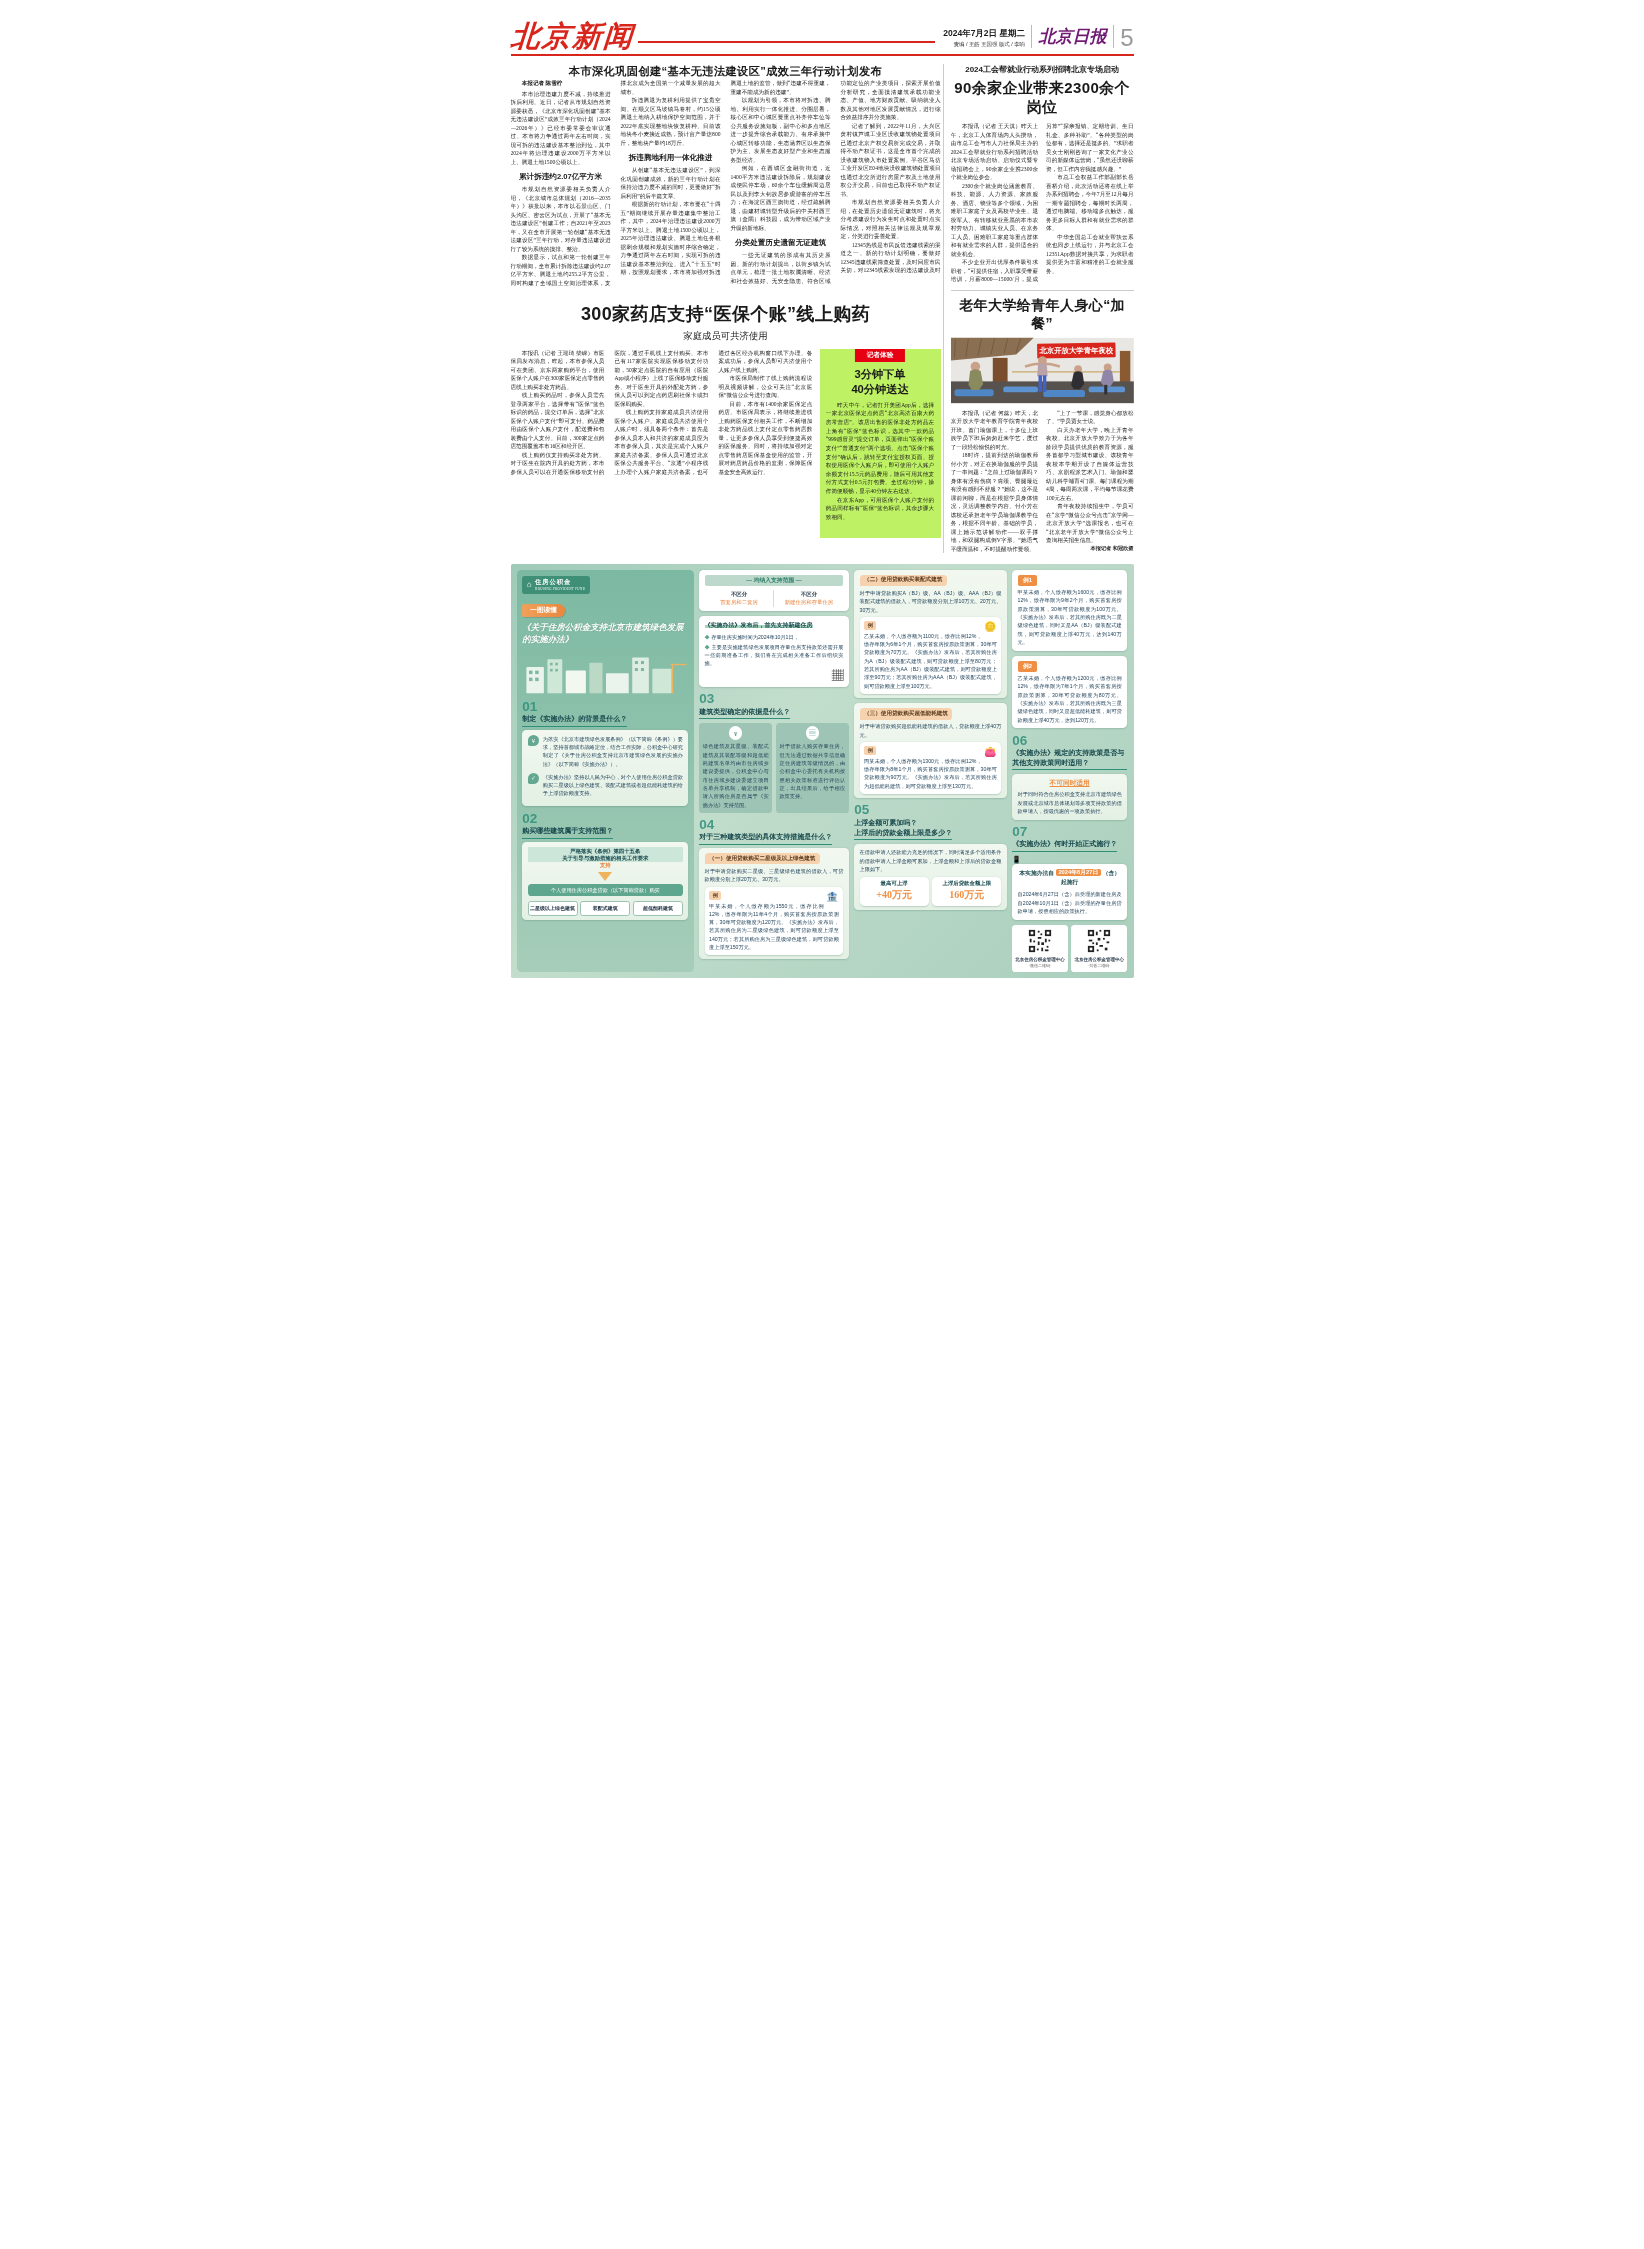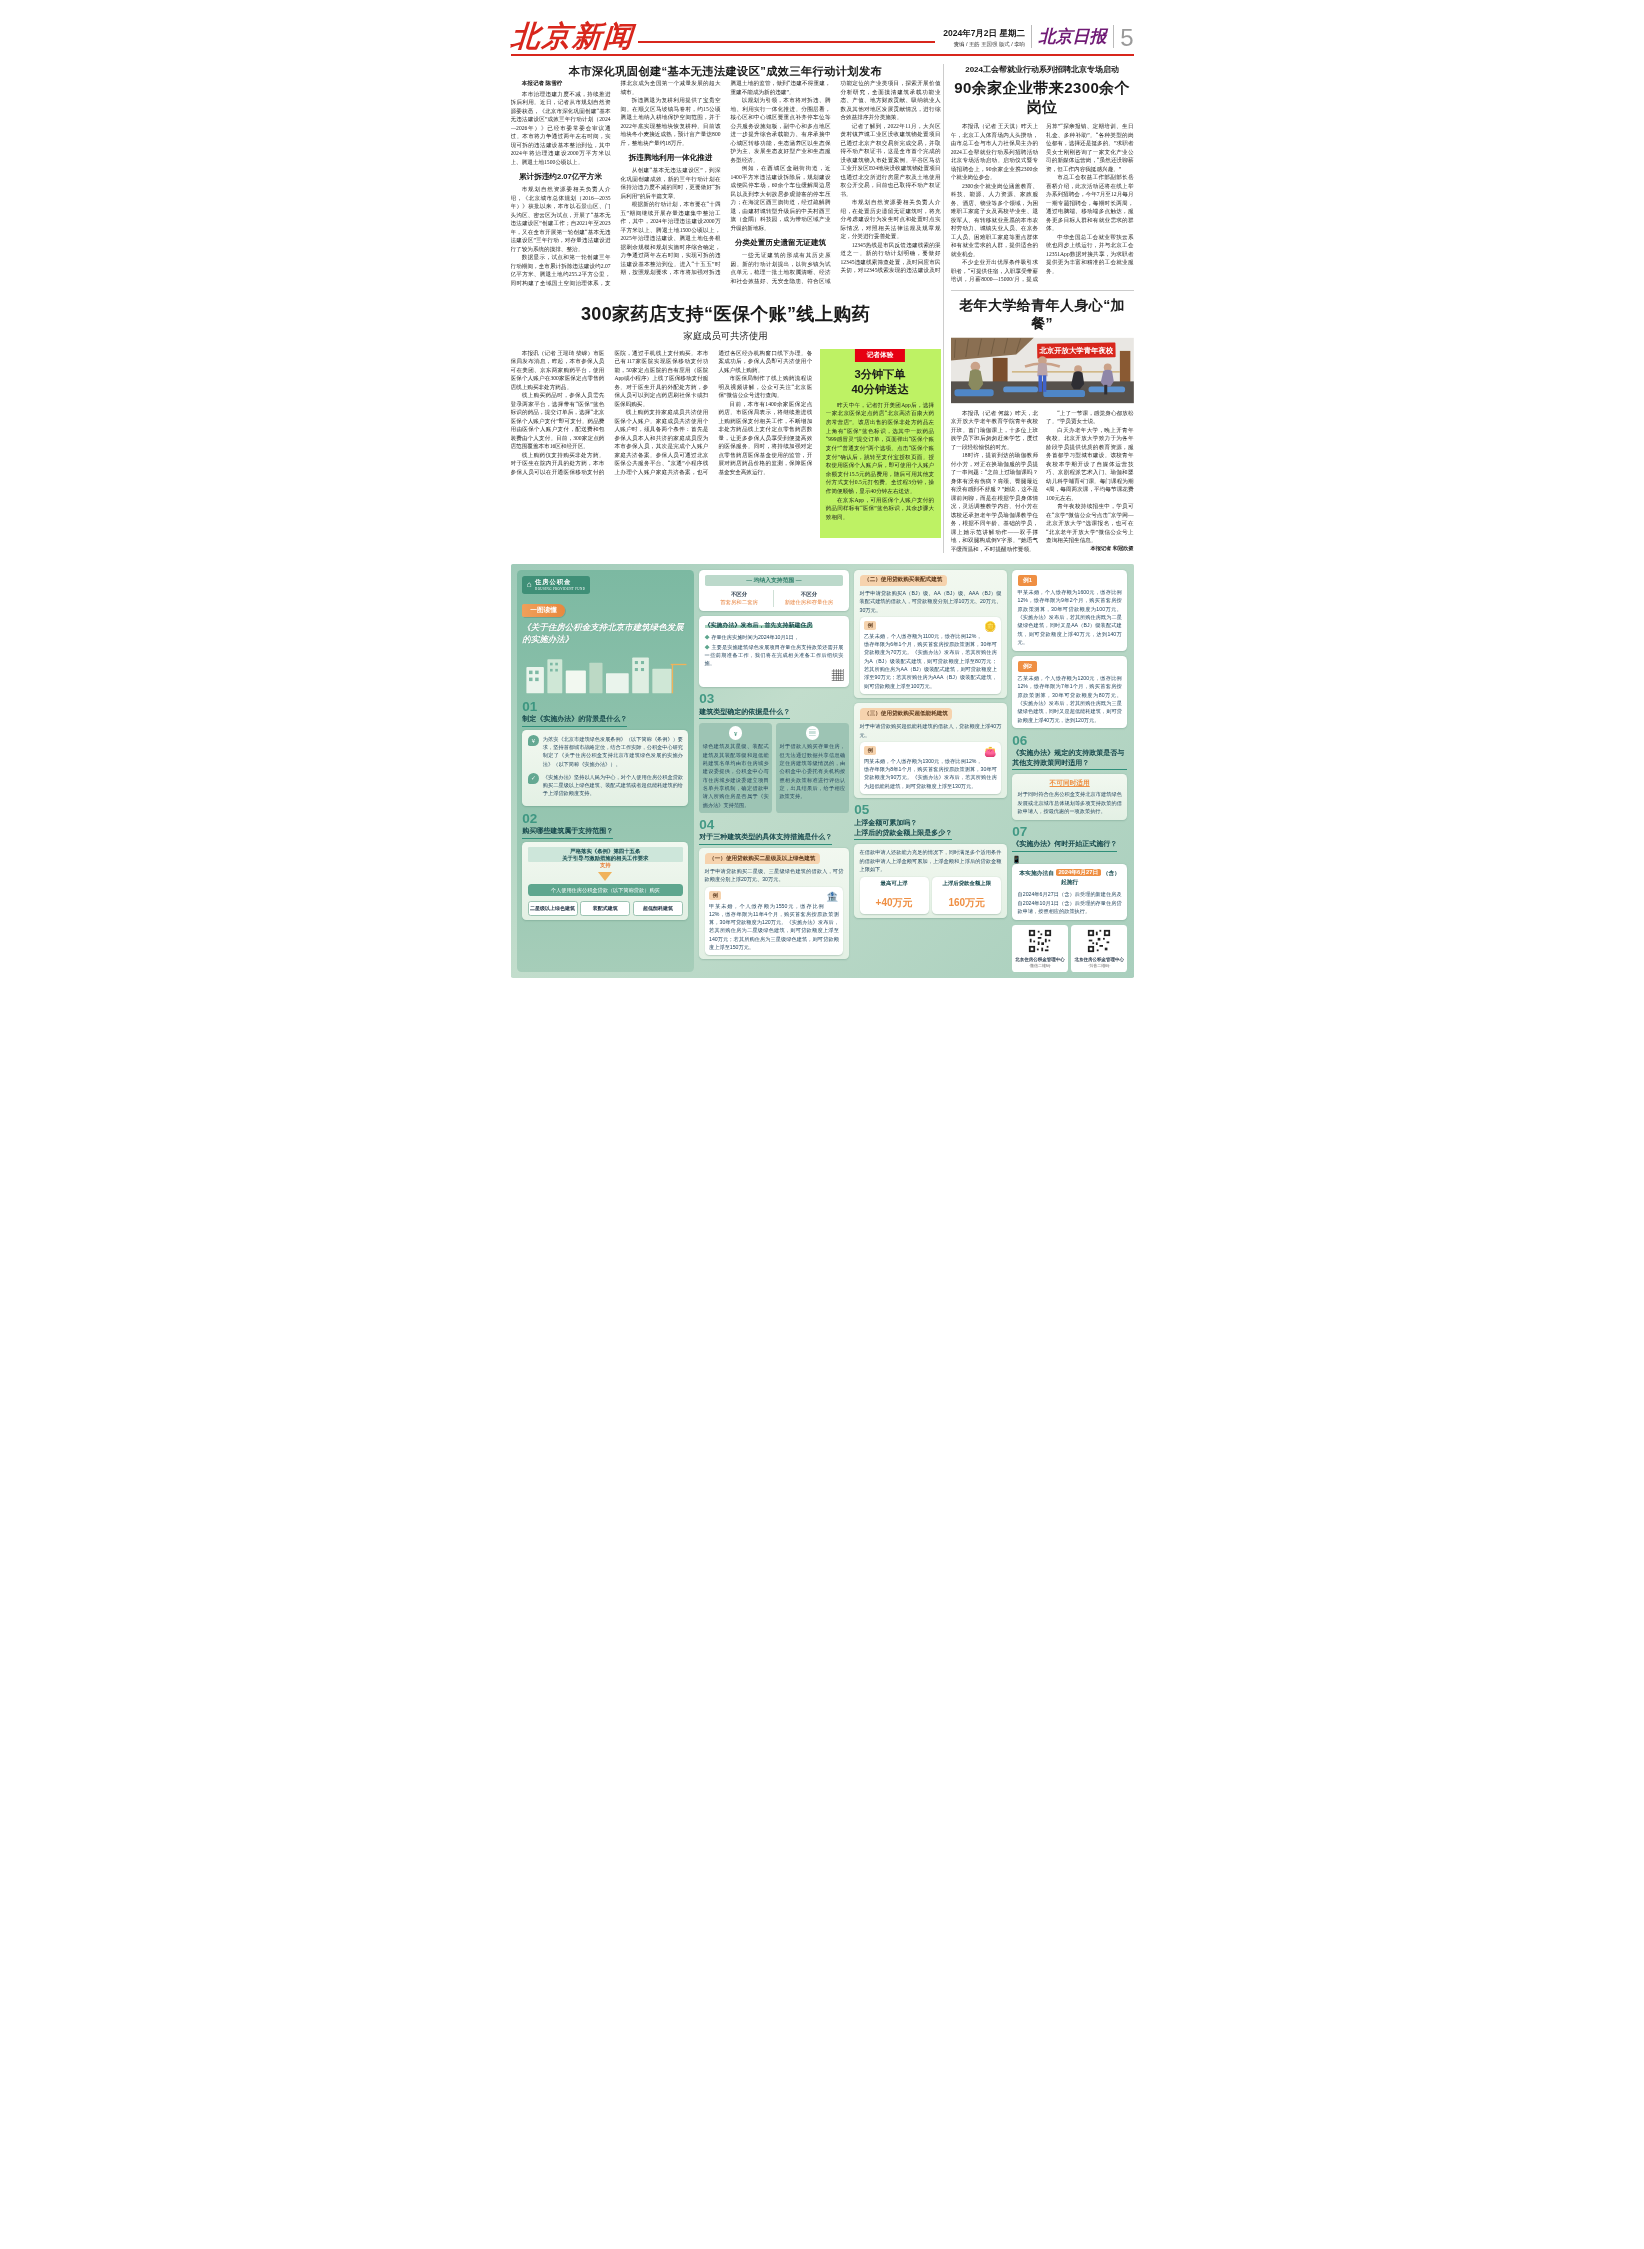--- a/index.html
+++ b/index.html
@@ -121,21 +121,21 @@
     font-family:"Liberation Sans", sans-serif; font-size:5.6px; padding:1.8px 4.5px; border-radius:3.6px 3.6px 3.6px 0; margin-bottom:2.7px; }
   .ex-box { background:#fff; border-radius:4.5px; padding:3.6px 4.5px; margin-top:3.6px; box-shadow:0 0.4px 1.3px rgba(30,80,60,.2); }
   .ex-tag { display:inline-block; background:#f6d3ae; color:#5c3a1e; font-weight:bold;
     font-family:"Liberation Sans", sans-serif; font-size:5.2px; padding:0.9px 3.6px; border-radius:1.8px; margin-bottom:1.8px; }
   .ex-tag.orange { background:#ef8f43; color:#fff; font-size:5.8px; padding:1.3px 5.4px; }
   .ex-illu { font-size:10px; float:right; margin-left:2.7px; }
 
   .stat-row { display:flex; gap:3.6px; margin-top:3.6px; }
   .stat { flex:1; background:#fff; border-radius:4.5px; text-align:center; padding:3.6px 1.8px; box-shadow:0 0.4px 1.3px rgba(30,80,60,.2); }
   .stat-label { font-family:"Liberation Sans", sans-serif; font-weight:900; font-size:5.4px; color:#17494d; }
-  .stat-val { font-family:Liberation Sans, sans-serif; font-weight:900; font-size:10px; color:#ef8f43; margin-top:9px; }
+  .stat-val { font-family:Liberation Serif, serif; font-weight:900; font-size:10px; color:#ef8f43; margin-top:1px; }
 
   .badge { display:block; text-align:center; color:#ef8f43; font-weight:900; font-family:"Liberation Sans", sans-serif;
     font-size:6.7px; text-decoration:underline; margin-bottom:2.7px; }
   .date-pill { background:#ef8f43; color:#fff; border-radius:1.8px; padding:0.4px 2.7px; font-weight:bold; }
   .q7-line { text-align:center; font-family:"Liberation Sans", sans-serif; font-weight:900; font-size:5.8px; color:#17494d; margin-bottom:3.6px; }
 
   .qr-row { display:flex; gap:3.6px; }
   .qr-item { flex:1; background:#fff; border-radius:3.6px; padding:3.6px 1.8px; text-align:center; }
   .qr-label { font-family:"Liberation Sans", sans-serif; font-weight:bold; font-size:4.5px; color:#234; margin-top:2.2px; }
   .qr-sub { font-family:"Liberation Sans", sans-serif; font-size:4px; color:#666; margin-top:0.9px; }

